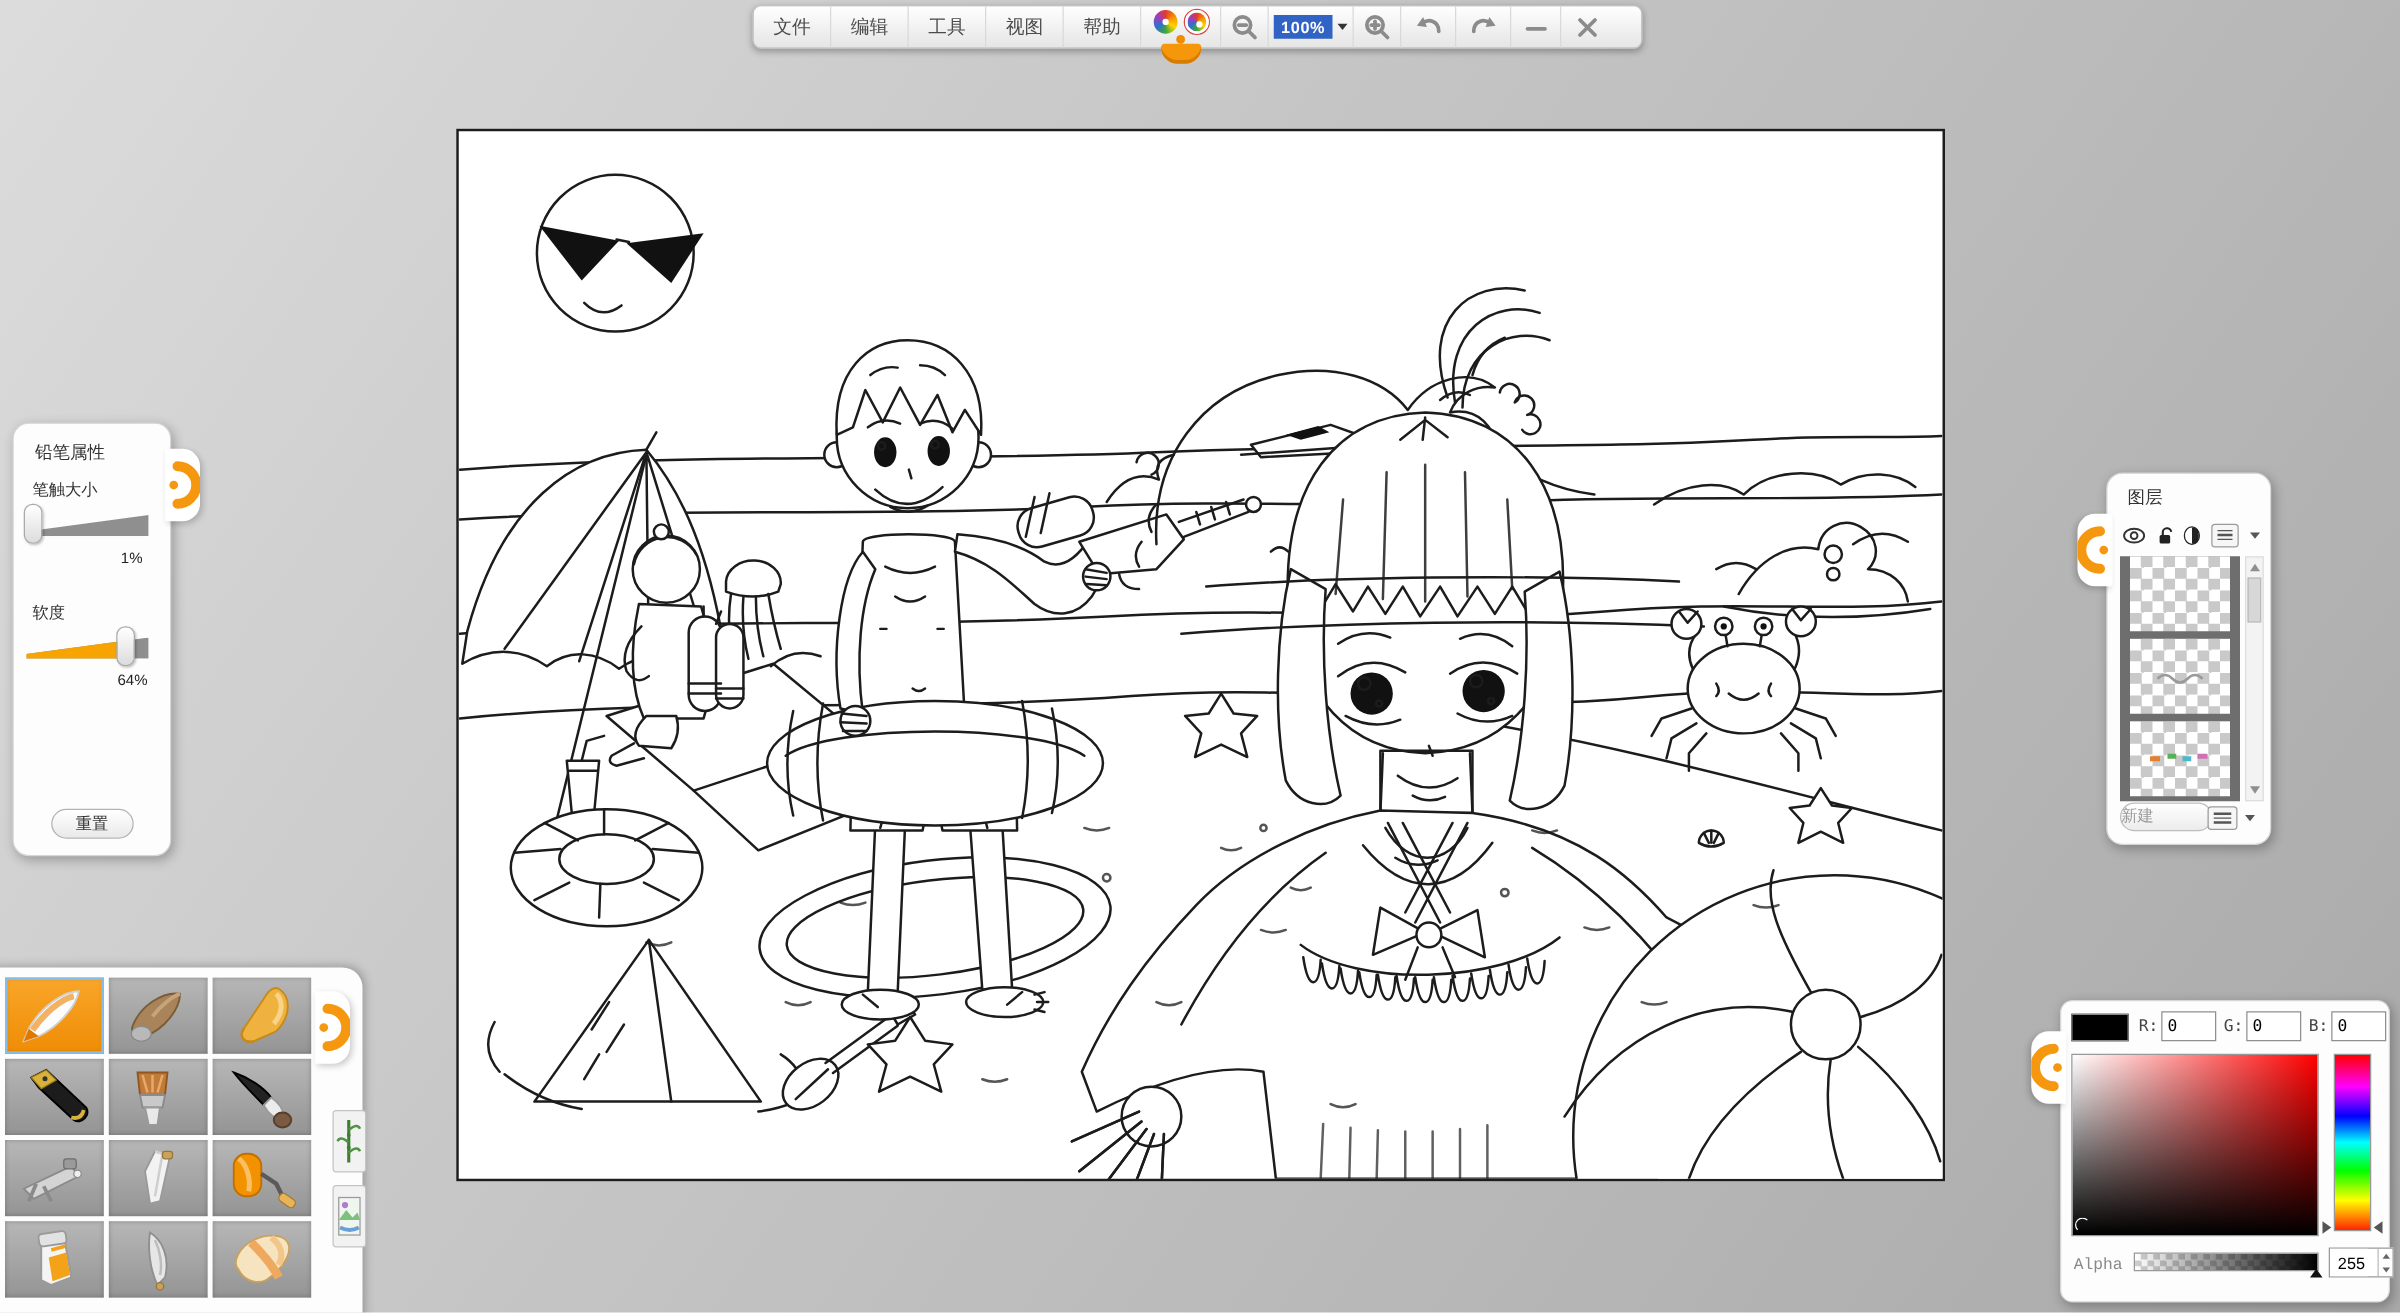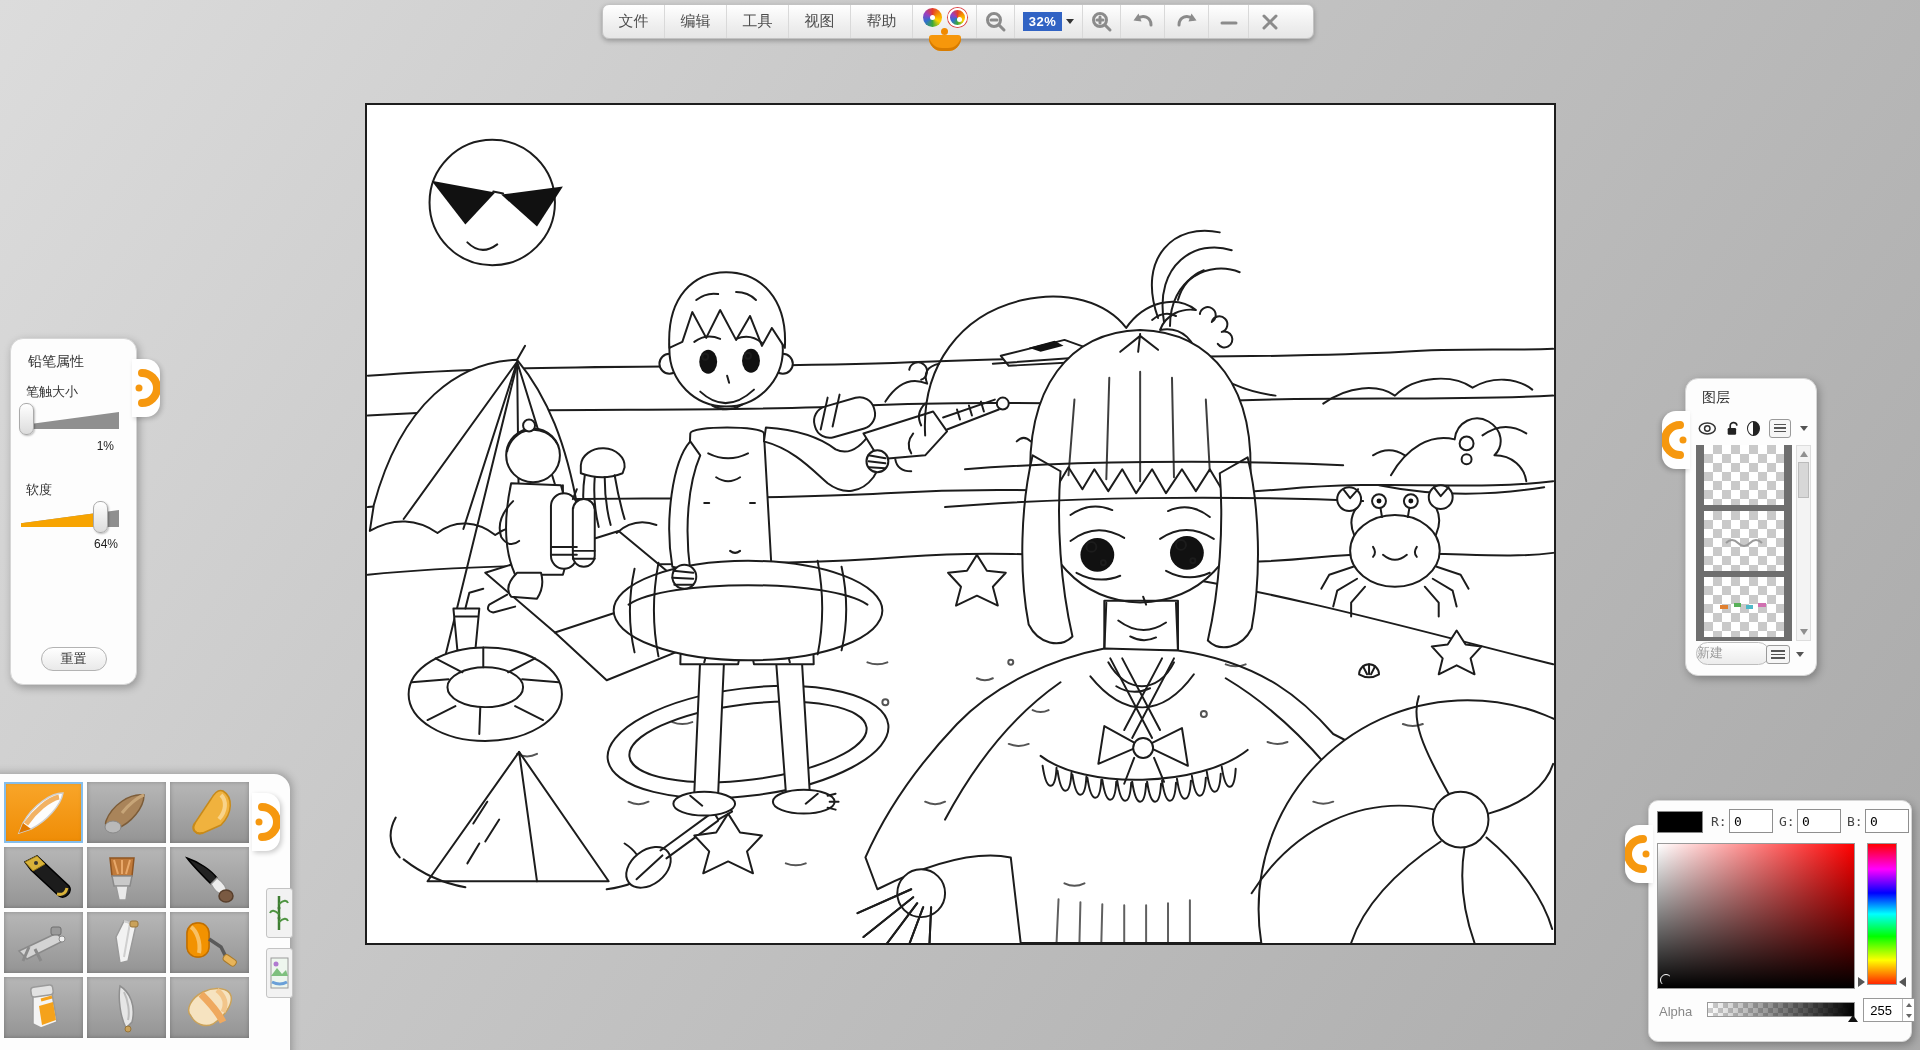--- a/index.html
+++ b/index.html
@@ -99,21 +99,21 @@
     font-size:13px; padding:2px 4px; font-family:"DejaVu Sans Mono",monospace; }
   .sv-square { position:absolute; left:8px; top:42px; width:198px; height:146px; cursor:crosshair; border:1px solid #999;
     background:linear-gradient(to top,#000,rgba(0,0,0,0)),linear-gradient(to right,#fff,#f00); }
   .sv-marker { position:absolute; left:2px; bottom:2px; width:12px; height:12px; border:1.5px solid #fff;
     border-radius:50%; clip-path:polygon(0 0,100% 0,0 100%); }
   .hue-bar { position:absolute; left:218px; top:42px; width:30px; height:142px; cursor:pointer; border:1px solid #999;
     background:linear-gradient(#ff0000,#ff00ff 18%,#0000ff 35%,#00ffff 50%,#00ff00 66%,#ffff00 83%,#ff2600); }
   .hue-mark { position:absolute; top:176px; width:0; height:0; border-top:5px solid transparent; border-bottom:5px solid transparent; }
   .hue-mark.l { left:209px; border-left:7px solid #555; }
   .hue-mark.r { left:250px; border-right:7px solid #555; }
-  .alpha-lbl { position:absolute; left:10px; top:203px; font-size:13px; color:#888; font-family:Liberation Sans, sans-serif; }
+  .alpha-lbl { position:absolute; left:10px; top:203px; font-size:13px; color:#888; font-family:Liberation Mono, monospace; }
   .alpha-bar { position:absolute; left:58px; top:201px; width:148px; height:15px; border:1px solid #999; cursor:pointer;
     background:linear-gradient(to right,rgba(0,0,0,0),#000),repeating-conic-gradient(#cfcfcf 0% 25%,#fff 0% 50%);
     background-size:100% 100%,10px 10px; }
   .alpha-mark { position:absolute; left:199px; top:214px; width:0; height:0;
     border-left:5px solid transparent; border-right:5px solid transparent; border-bottom:7px solid #111; }
   .spinner { position:absolute; left:214px; top:197px; width:52px; height:24px; border:1px solid #999; background:#fff; }
   .spinner input { position:absolute; left:0; top:0; width:30px; height:100%; border:none; font-size:13px; text-align:right; padding-right:2px; }
   .spin-btns { position:absolute; right:0; top:0; width:12px; height:100%; border-left:1px solid #bbb;
     display:flex; flex-direction:column; align-items:center; justify-content:space-around; }
   .spin-btns i { width:0; height:0; border-left:3.5px solid transparent; border-right:3.5px solid transparent; }
@@ -137,21 +137,21 @@
     <span class="logo-smile"></span>
   </div>
   <div class="tb-cell tb-icon-btn">
     <svg width="24" height="24" viewBox="0 0 24 24">
       <circle class="gray-icon" cx="10" cy="10" r="6.5" stroke-width="2.4"></circle>
       <line class="gray-icon" x1="15" y1="15" x2="20" y2="20" stroke-width="3"></line>
       <line class="gray-icon" x1="7" y1="10" x2="13" y2="10" stroke-width="2"></line>
     </svg>
   </div>
   <div class="tb-cell zoom-box">
-    <span class="zoom-value">32%</span>
+    <span class="zoom-value">100%</span>
     <span class="dd-arrow"></span>
   </div>
   <div class="tb-cell tb-icon-btn">
     <svg width="24" height="24" viewBox="0 0 24 24">
       <circle class="gray-icon" cx="10" cy="10" r="6.5" stroke-width="2.4"></circle>
       <line class="gray-icon" x1="15" y1="15" x2="20" y2="20" stroke-width="3"></line>
       <line class="gray-icon" x1="7" y1="10" x2="13" y2="10" stroke-width="2"></line>
       <line class="gray-icon" x1="10" y1="7" x2="10" y2="13" stroke-width="2"></line>
     </svg>
   </div>

